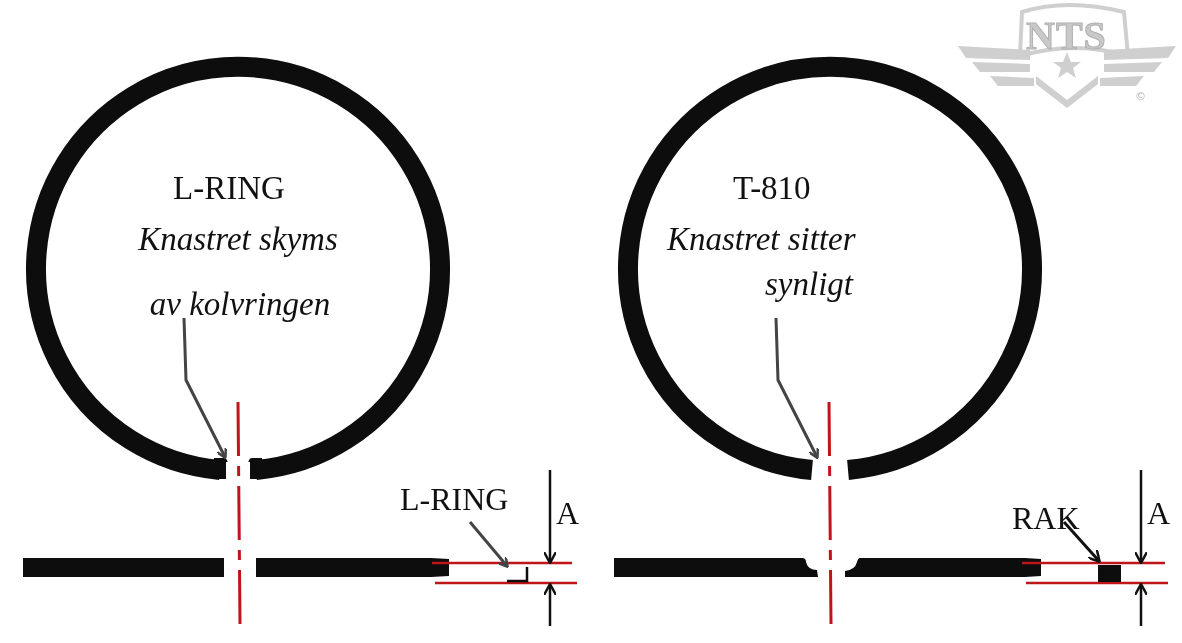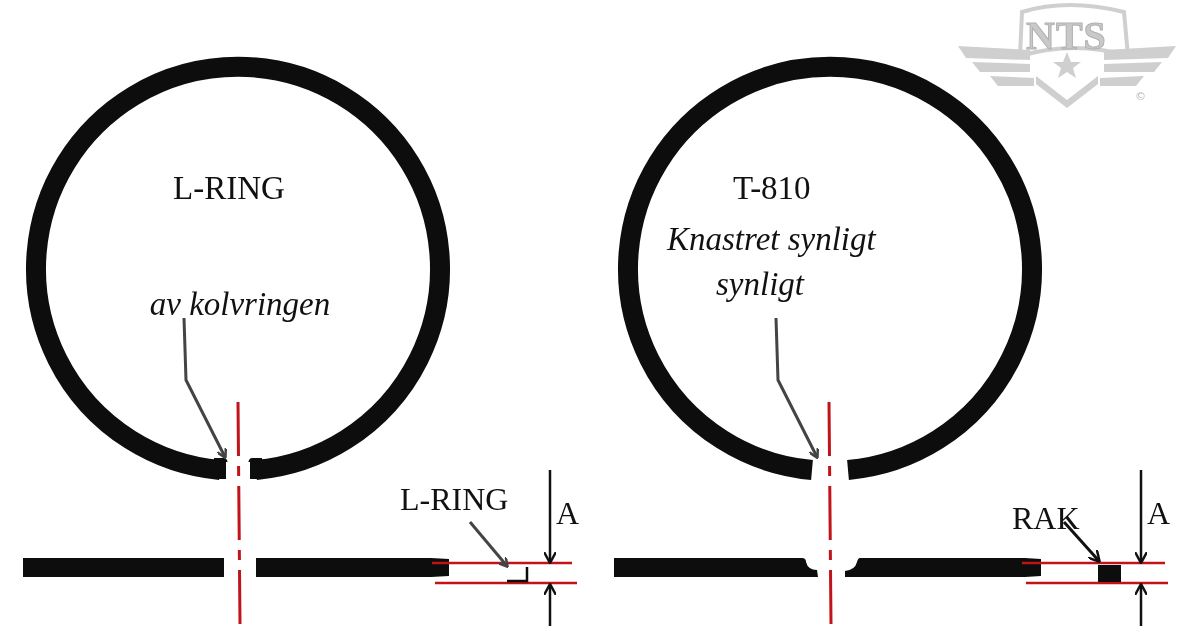--- a/index.html
+++ b/index.html
@@ -89,22 +89,23 @@
       <polygon points="1144,76 1100,78 1100,86 1136,86"></polygon>
       <polygon points="1036,76 1067,100 1098,76 1098,84 1067,108 1036,84"></polygon>
       <polygon points="1067,52 1071,62 1081,62 1073,68 1076,78 1067,72 1058,78 1061,68 1053,62 1063,62"></polygon>
     </g>
   </svg>
 
   <div class="logo-text">NTS</div>
   <div class="copy">©</div>
 
   <div class="lbl title center" style="left:229px; top:172px;">L-RING</div>
+  <div class="lbl note center" style="left:238px; top:223px;">Knastret skyms</div>
   <div class="lbl note center" style="left:240px; top:252px;margin-top:36px;">av kolvringen</div>
   <div class="lbl tag" style="left:400px; top:483px;">L-RING</div>
   <div class="lbl tag" style="left:556px; top:497px;">A</div>
 
   <div class="lbl title" style="left:733px; top:172px;">T-810</div>
-  <div class="lbl note" style="left:667px; top:223px;">Knastret synligt</div>
-  <div class="lbl note" style="left:716px; top:268px;">synligt</div>
+  <div class="lbl note" style="left:667px; top:223px;">Knastret sitter</div>
+  <div class="lbl note" style="left:765px; top:268px;">synligt</div>
   <div class="lbl tag" style="left:1012px; top:502px;">RAK</div>
   <div class="lbl tag" style="left:1147px; top:497px;">A</div>
 </div>
 
 </body></html>

